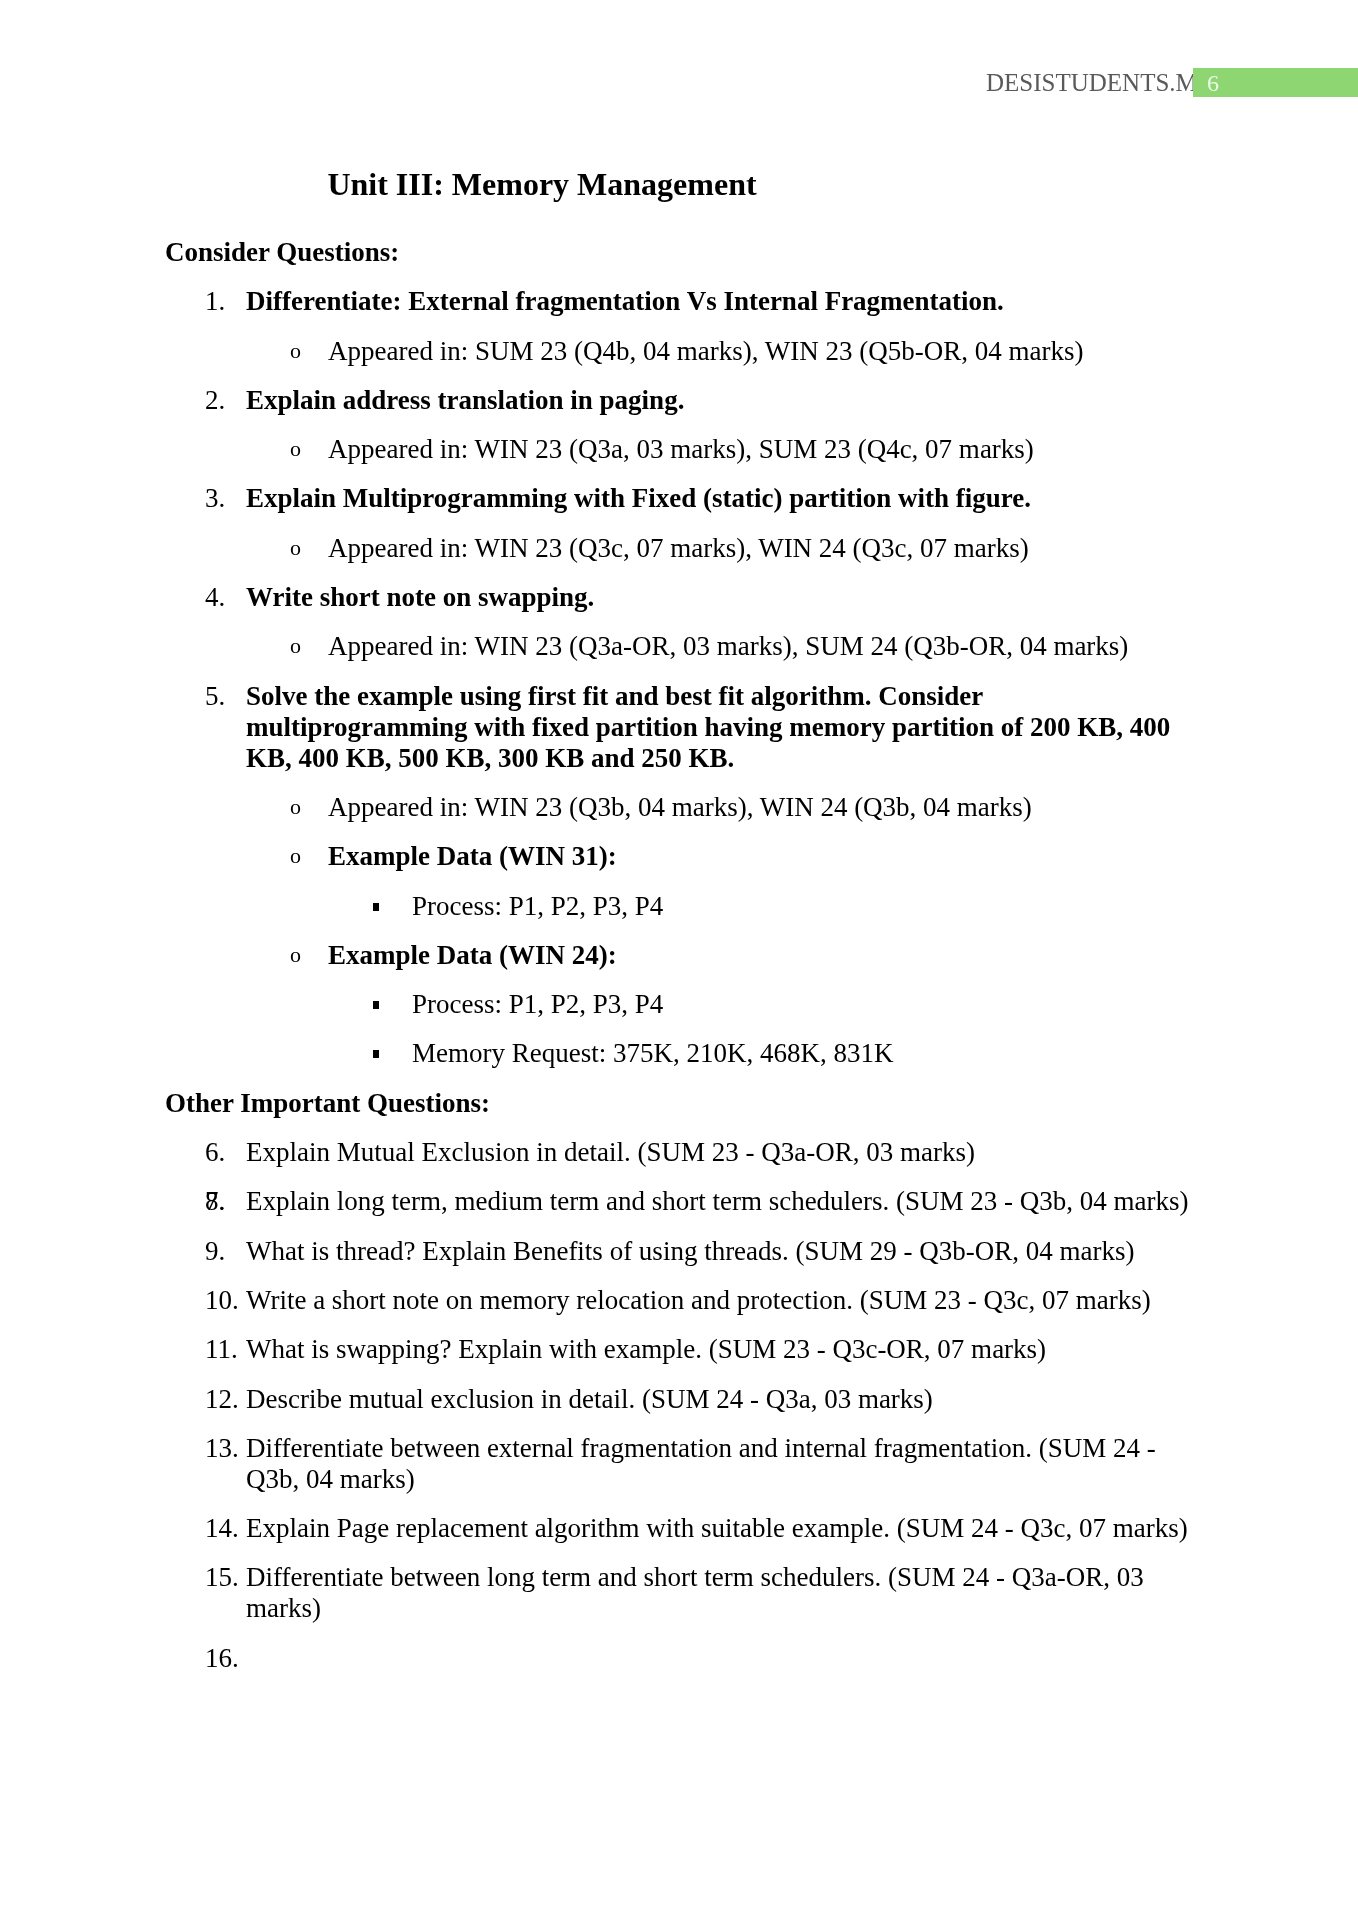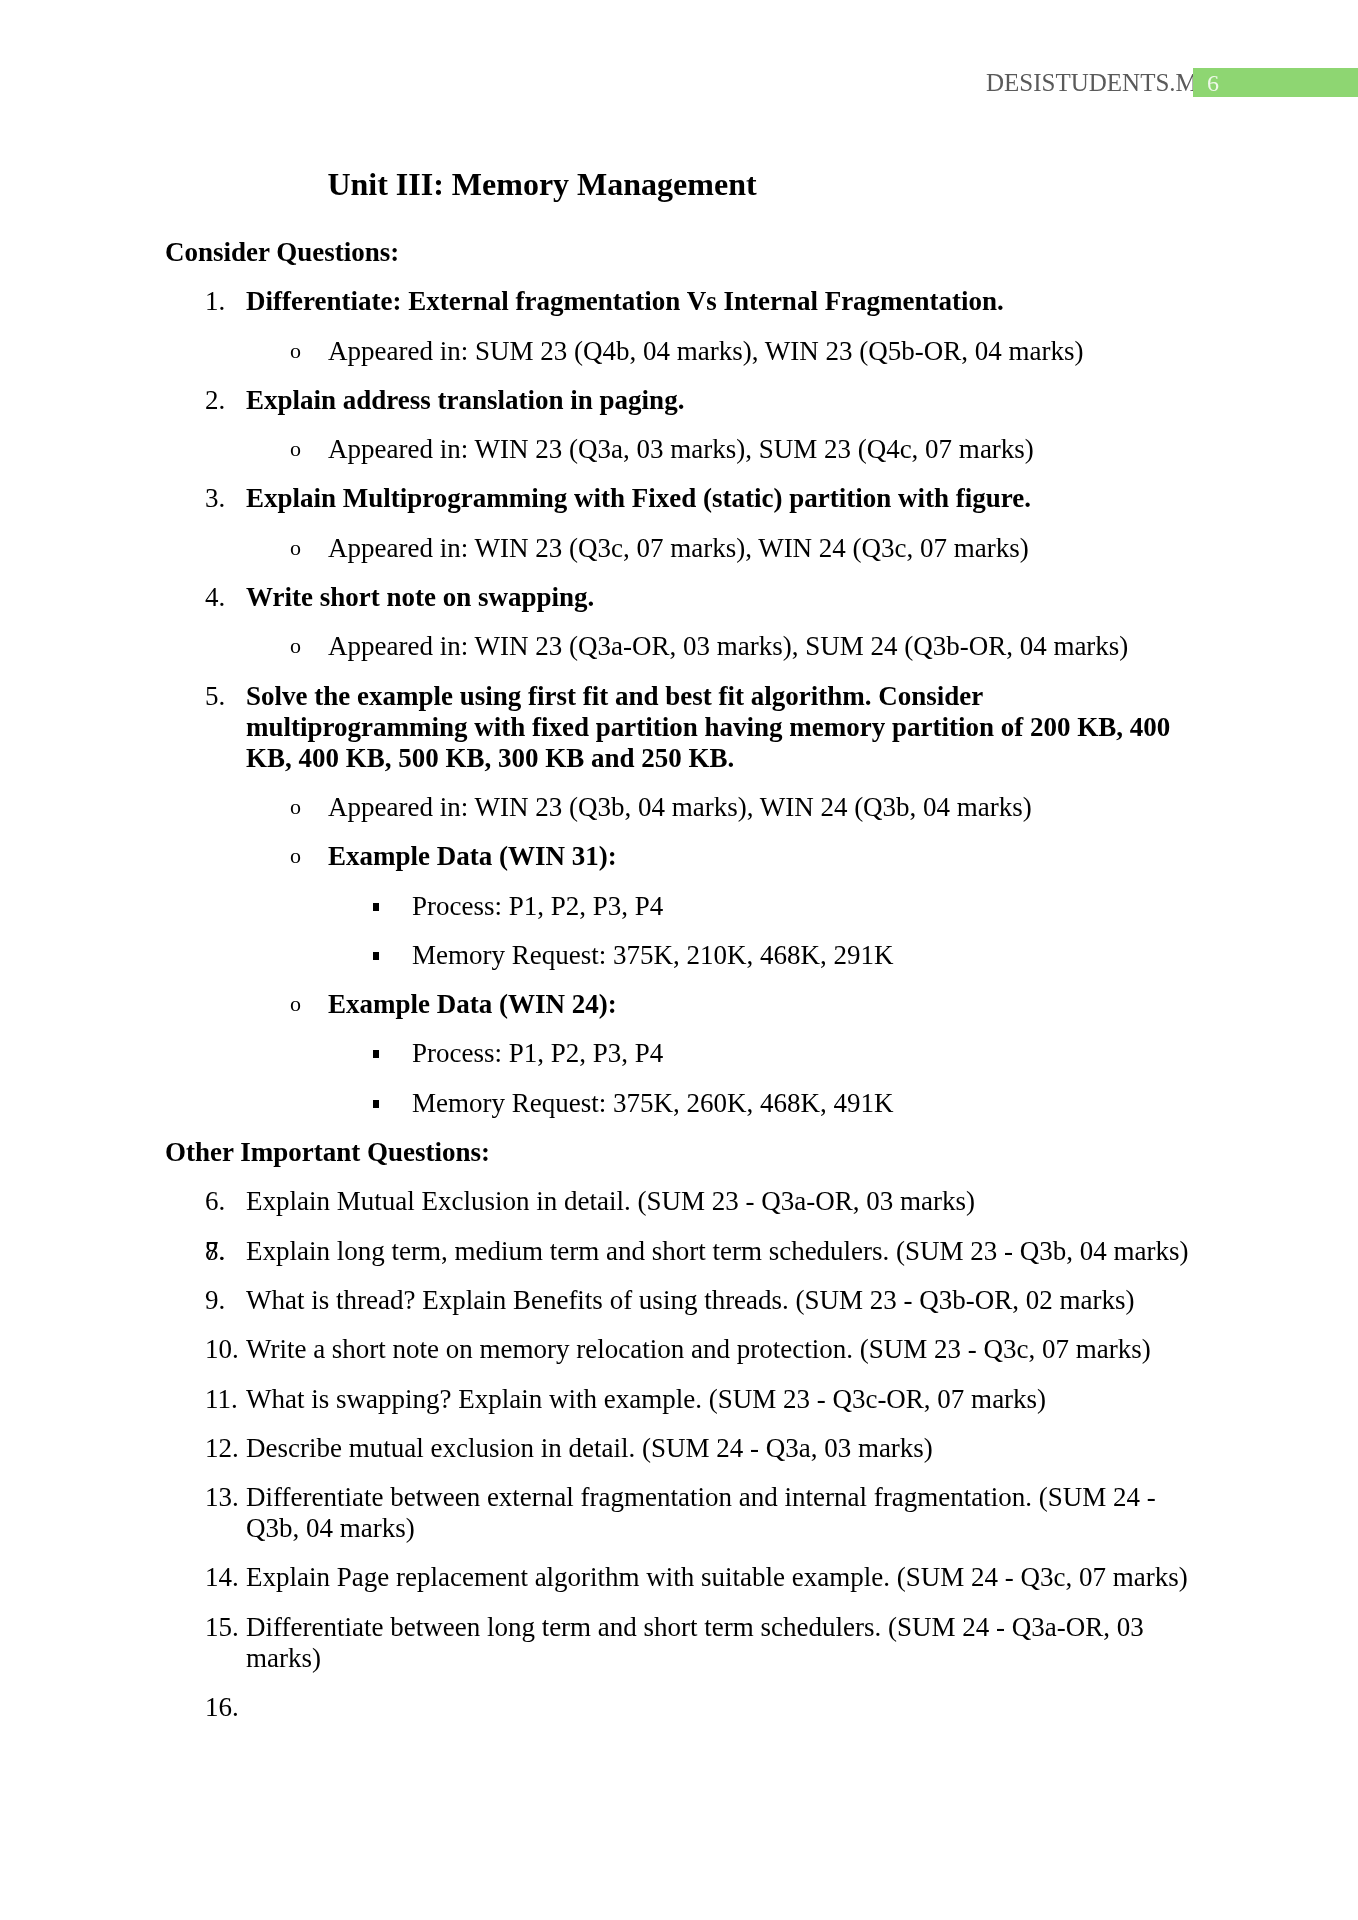--- a/index.html
+++ b/index.html
@@ -81,53 +81,49 @@
     <span class="txt">Appeared in: WIN 23 (Q3b, 04 marks), WIN 24 (Q3b, 04 marks)</span>
   </div>
   <div class="sub bold">
     <span class="bul">o</span>
     <span class="txt">Example Data (WIN 31):</span>
   </div>
   <div class="subsub">
     <span class="bul"></span>
     <span class="txt">Process: P1, P2, P3, P4</span>
   </div>
-  <div class="subsub">
-    <span class="bul"></span>
-    <span class="txt">Memory Request: 375K, 210K, 468K, 291K</span>
-  </div>
   <div class="sub bold">
     <span class="bul">o</span>
     <span class="txt">Example Data (WIN 24):</span>
   </div>
   <div class="subsub">
     <span class="bul"></span>
     <span class="txt">Process: P1, P2, P3, P4</span>
   </div>
   <div class="subsub">
     <span class="bul"></span>
-    <span class="txt">Memory Request: 375K, 260K, 468K, 491K</span>
+    <span class="txt">Memory Request: 375K, 210K, 468K, 831K</span>
   </div>
 
   <div class="sec">Other Important Questions:</div>
 
   <div class="item">
     <span class="num">6.</span>
     <span class="txt">Explain Mutual Exclusion in detail. (SUM 23 - Q3a-OR, 03 marks)</span>
   </div>
   <div class="item">
     <span class="num">7.</span>
   </div>
   <div class="item">
     <span class="num">8.</span>
     <span class="txt">Explain long term, medium term and short term schedulers. (SUM 23 - Q3b, 04 marks)</span>
   </div>
   <div class="item">
     <span class="num">9.</span>
-    <span class="txt">What is thread? Explain Benefits of using threads. (SUM 23 - Q3b-OR, 02 marks)</span>
+    <span class="txt">What is thread? Explain Benefits of using threads. (SUM 29 - Q3b-OR, 04 marks)</span>
   </div>
   <div class="item">
     <span class="num">10.</span>
     <span class="txt">Write a short note on memory relocation and protection. (SUM 23 - Q3c, 07 marks)</span>
   </div>
   <div class="item">
     <span class="num">11.</span>
     <span class="txt">What is swapping? Explain with example. (SUM 23 - Q3c-OR, 07 marks)</span>
   </div>
   <div class="item">

